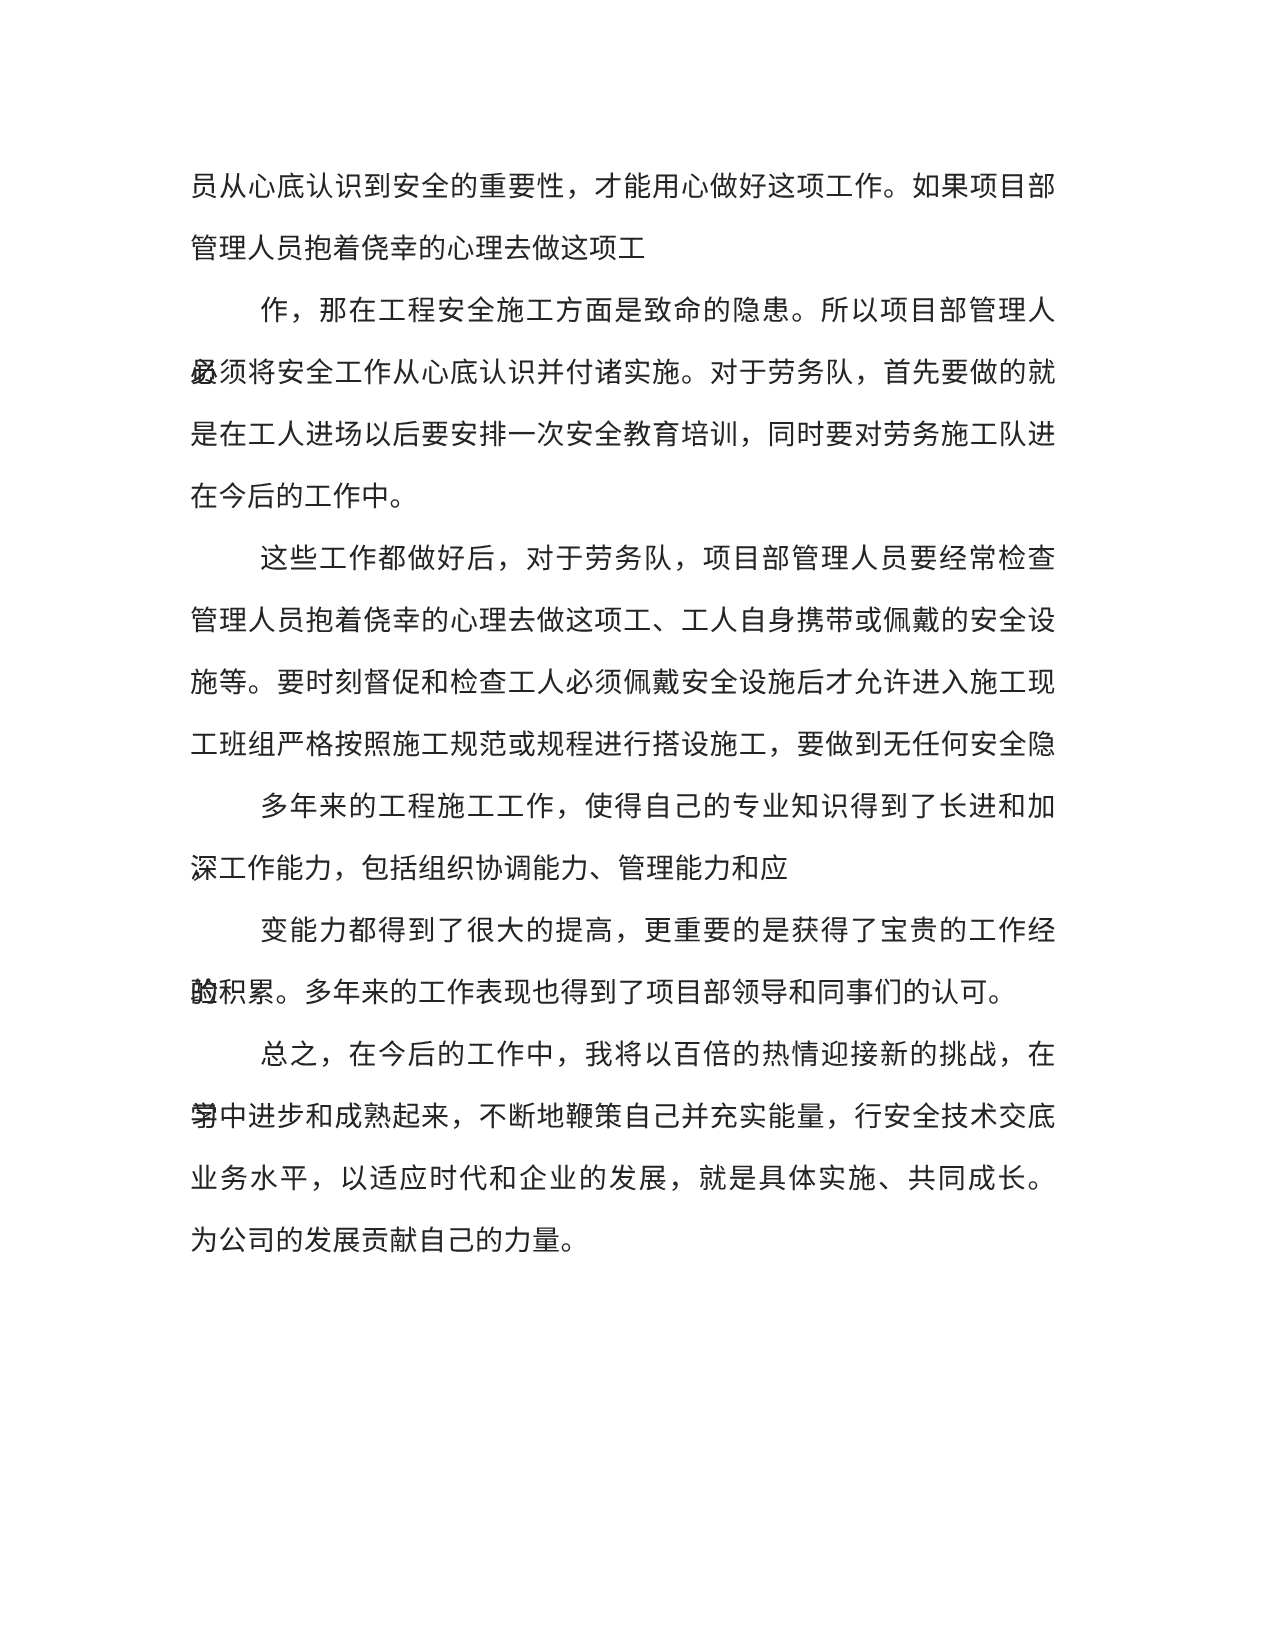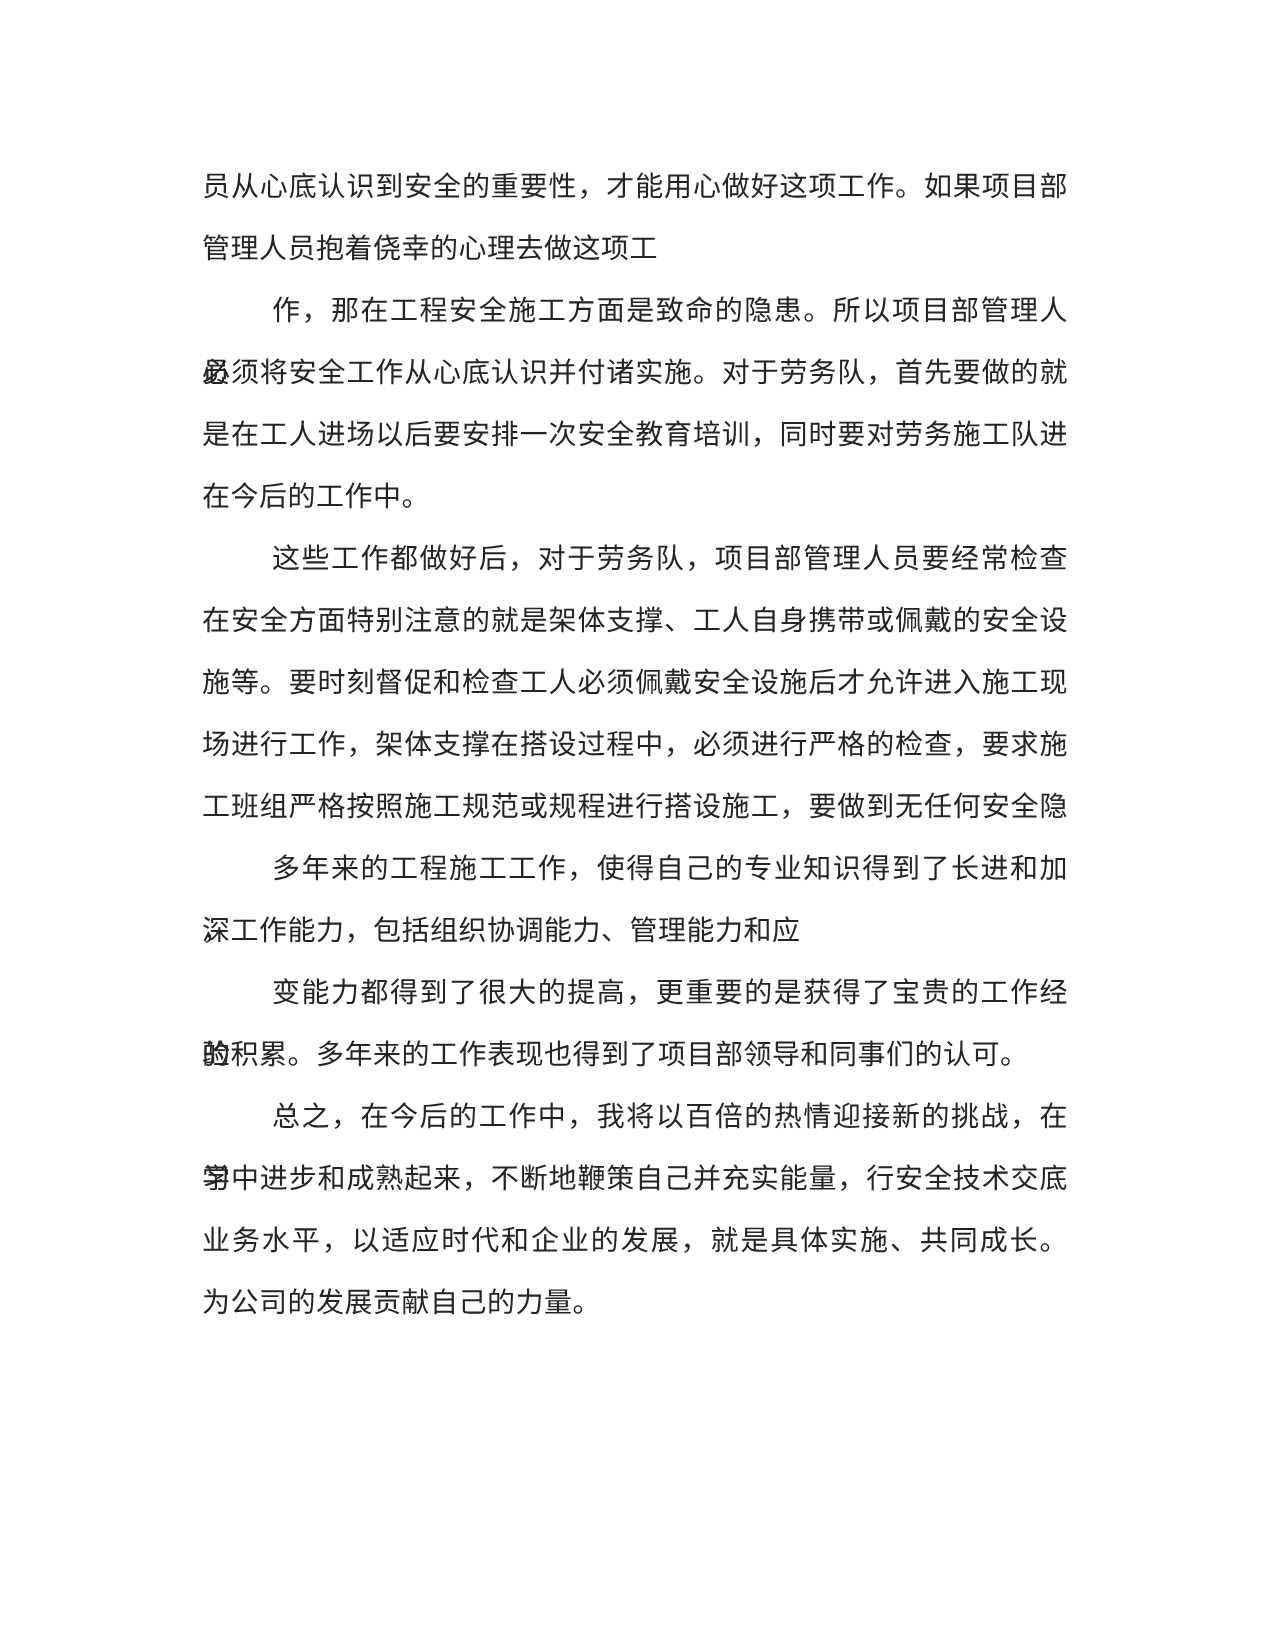--- a/index.html
+++ b/index.html
@@ -13,21 +13,20 @@
     height: 1650px;
     background: #ffffff;
     overflow: hidden;
     font-family: "Liberation Serif", "DejaVu Serif", serif;
   }
   .text-block {
     position: absolute;
     left: 190px;
     top: 156px;
     width: 866px;
-    margin-left: 12px;
   }
   .ln {
     margin: 0;
     padding: 0;
     height: 62px;
     line-height: 62px;
     font-size: 28px;
     font-weight: 400;
     color: #242424;
     letter-spacing: 0.5px;
@@ -49,23 +48,22 @@
 
 <div class="page">
   <div class="text-block">
     <p class="ln full">员从心底认识到安全的重要性，才能用心做好这项工作。如果项目部</p>
     <p class="ln">管理人员抱着侥幸的心理去做这项工</p>
     <p class="ln full ind">作，那在工程安全施工方面是致命的隐患。所以项目部管理人员</p>
     <p class="ln full">必须将安全工作从心底认识并付诸实施。对于劳务队，首先要做的就</p>
     <p class="ln full">是在工人进场以后要安排一次安全教育培训，同时要对劳务施工队进</p>
     <p class="ln">在今后的工作中。</p>
     <p class="ln full ind">这些工作都做好后，对于劳务队，项目部管理人员要经常检查</p>
-    <p class="ln full">在安全方面特别注意的就是架体支撑、工人自身携带或佩戴的安全设</p>
+    <p class="ln full">管理人员抱着侥幸的心理去做这项工、工人自身携带或佩戴的安全设</p>
     <p class="ln full">施等。要时刻督促和检查工人必须佩戴安全设施后才允许进入施工现</p>
-    <p class="ln full">场进行工作，架体支撑在搭设过程中，必须进行严格的检查，要求施</p>
     <p class="ln full">工班组严格按照施工规范或规程进行搭设施工，要做到无任何安全隐</p>
     <p class="ln full ind">多年来的工程施工工作，使得自己的专业知识得到了长进和加深</p>
     <p class="ln">，工作能力，包括组织协调能力、管理能力和应</p>
     <p class="ln full ind">变能力都得到了很大的提高，更重要的是获得了宝贵的工作经验</p>
     <p class="ln">的积累。多年来的工作表现也得到了项目部领导和同事们的认可。</p>
     <p class="ln full ind">总之，在今后的工作中，我将以百倍的热情迎接新的挑战，在学</p>
     <p class="ln full">习中进步和成熟起来，不断地鞭策自己并充实能量，行安全技术交底</p>
     <p class="ln full">业务水平，以适应时代和企业的发展，就是具体实施、共同成长。</p>
     <p class="ln">为公司的发展贡献自己的力量。</p>
   </div>

